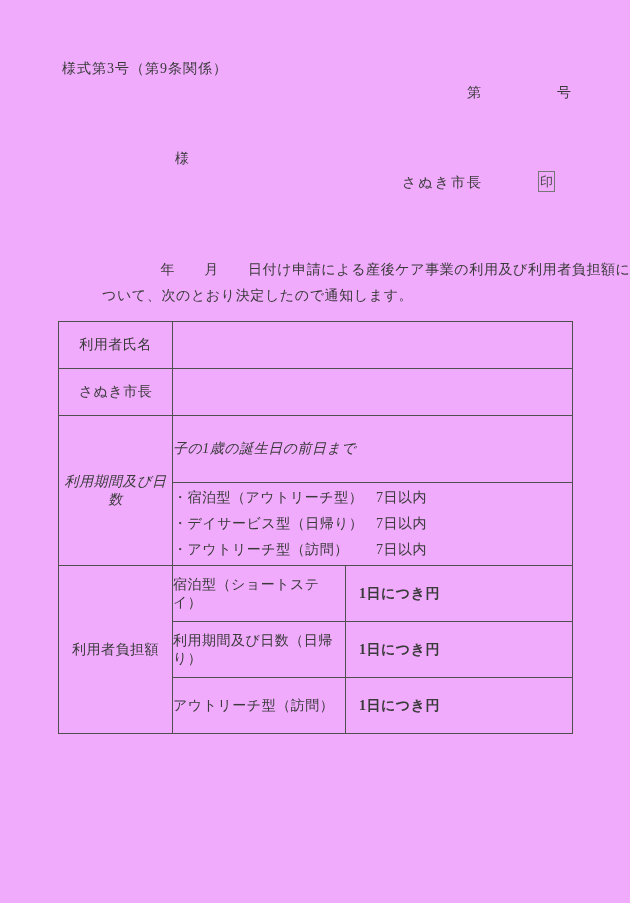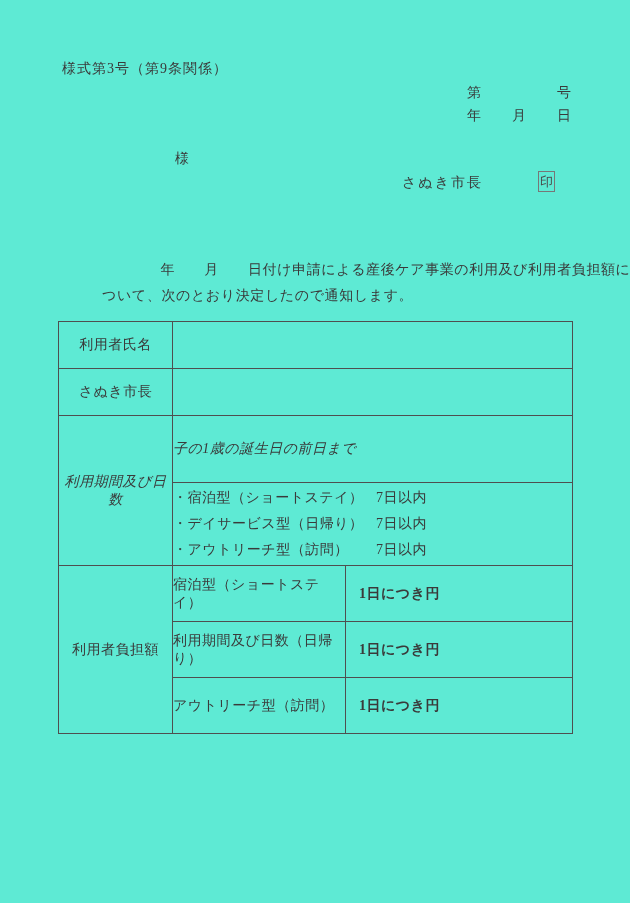--- a/index.html
+++ b/index.html
@@ -1,20 +1,20 @@
 <!DOCTYPE html>
 <html lang="ja"><head>
 <meta charset="utf-8">
 <style>
   html,body{margin:0;padding:0;background:#e8e8e8;}
   .page{
     position:relative;
     width:630px;height:903px;
     margin:0 auto;
-    background:#5eead4;
+    background:#f0abfc;
     font-family:"Liberation Serif","DejaVu Serif",serif;
     color:#3a3a3a;
     font-size:14px;
     overflow:hidden;
   }
   .abs{position:absolute;}
   .form-number{left:62px;top:60px;letter-spacing:1px;}
   .right-block{left:0;right:58px;text-align:right;letter-spacing:1px;}
   .doc-number{top:84px;}
   .date-line{top:107px;}
@@ -58,21 +58,20 @@
   .price-cell-inner{display:flex;align-items:center;padding:0 22px 0 13px;font-weight:bold;}
 </style>
 </head>
 <body>
 
 <div class="page">
 
   <div class="abs form-number">様式第3号（第9条関係）</div>
 
   <div class="abs right-block doc-number">第　　　　　号</div>
-  <div class="abs right-block date-line">年　　月　　日</div>
 
   <div class="abs addressee">様</div>
 
   <div class="abs issuer-row">
     <span class="issuer">さぬき市長</span>
     <span class="seal-box">
       <span>印</span>
     </span>
   </div>
 
@@ -97,21 +96,21 @@
         <td class="label-cell">さぬき市長</td>
         <td colspan="2" class="content-cell"></td>
       </tr>
       <tr class="row-period-until">
         <td rowspan="2" class="label-cell">利用期間及び日数</td>
         <td colspan="2" class="content-cell">子の1歳の誕生日の前日まで</td>
       </tr>
       <tr class="row-period-items">
         <td colspan="2" class="content-cell">
           <div class="period-list">
-            <div><span class="period-item-label">・宿泊型（ショートステイ）</span><span>7日以内</span></div>
+            <div><span class="period-item-label">・宿泊型（アウトリーチ型）</span><span>7日以内</span></div>
             <div><span class="period-item-label">・デイサービス型（日帰り）</span><span>7日以内</span></div>
             <div><span class="period-item-label">・アウトリーチ型（訪問）</span><span>7日以内</span></div>
           </div>
         </td>
       </tr>
       <tr class="row-burden">
         <td rowspan="3" class="label-cell">利用者負担額</td>
         <td class="content-cell">宿泊型（ショートステイ）</td>
         <td>
           <div class="price-cell-inner">

